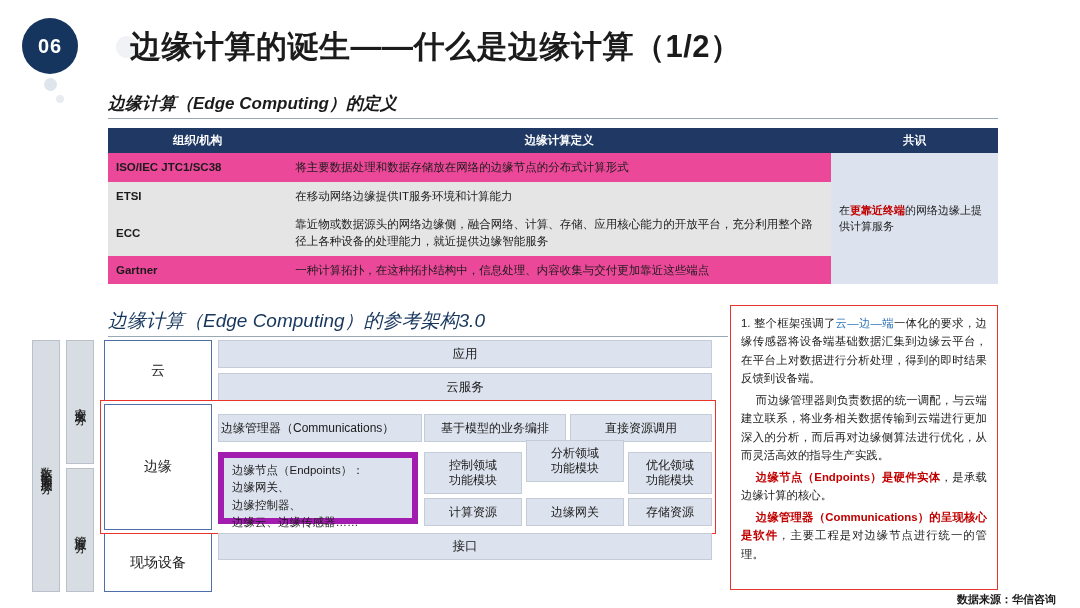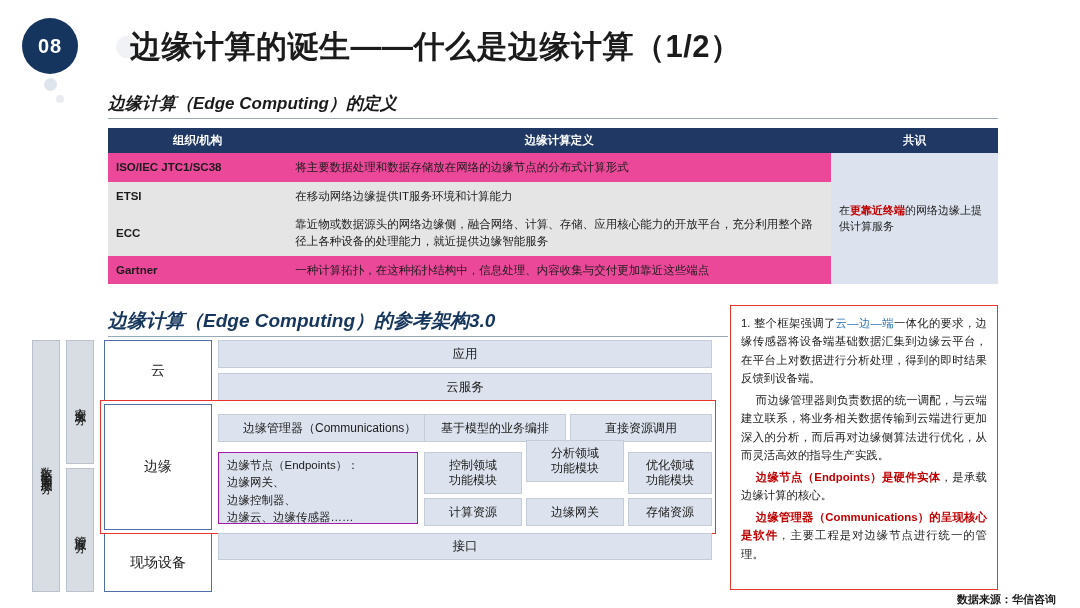--- a/index.html
+++ b/index.html
@@ -53,21 +53,21 @@
   .c-def{width:560px;color:#1b1b1b;}
   .c-con{width:160px;color:#1b1b1b;}
   .consensus-cell{
     background:#dde3ee !important;font-size:11px;line-height:1.5;text-align:left;
   }
   .red{color:#c00000;font-weight:bold;}
 
   
   .arch-title{
     position:absolute;left:108px;top:308px;
-    font-size:19px;font-weight:bold;font-style:italic;color:#17365d;
+    font-size:19px;font-weight:normal;font-style:italic;color:#17365d;
   }
   .arch-underline{
     position:absolute;left:108px;top:336px;width:620px;height:1px;background:#9aa7b5;
   }
 
   
   .vstrip{
     position:absolute;background:#d8dde4;border:1px solid #b9c2cc;
     writing-mode:vertical-rl;text-orientation:upright;
     display:flex;align-items:center;justify-content:center;
@@ -100,27 +100,27 @@
   
   .edge-frame{
     position:absolute;left:100px;top:400px;width:614px;height:132px;
     border:1.6px solid #e8342a;
   }
   .box{
     position:absolute;background:#dde3ee;border:1px solid #c4ccd8;
     display:flex;align-items:center;justify-content:center;
     font-size:12px;color:#1b1b1b;text-align:center;line-height:1.25;
   }
-  .mgr-name{left:218px;top:414px;width:200px;height:26px;justify-content:flex-start;padding-left:24px;}
+  .mgr-name{left:218px;top:414px;width:200px;height:26px;justify-content:flex-start;padding-left:2px;}
   .mgr-b1{left:424px;top:414px;width:140px;height:26px;}
   .mgr-b2{left:570px;top:414px;width:140px;height:26px;}
 
   .ep-text{
     position:absolute;left:218px;top:452px;width:200px;height:72px;
-    background:#dde3ee;border:1px solid #a21caf;
+    background:#dde3ee;border:6px solid #a21caf;
     font-size:11.5px;color:#1b1b1b;line-height:1.5;padding:4px 0 0 8px;
     box-sizing:border-box;
   }
   .dom1{left:424px;top:452px;width:96px;height:40px;}
   .dom2{left:526px;top:440px;width:96px;height:40px;}
   .dom3{left:628px;top:452px;width:82px;height:40px;}
   .res1{left:424px;top:498px;width:96px;height:26px;}
   .res2{left:526px;top:498px;width:96px;height:26px;}
   .res3{left:628px;top:498px;width:82px;height:26px;}
 
@@ -134,21 +134,21 @@
   .indent{text-indent:1.3em;}
   .blue{color:#2e75b6;font-weight:normal;}
   .src{
     position:absolute;right:24px;top:592px;font-size:11px;color:#1b1b1b;font-weight:bold;
   }
 </style>
 </head>
 <body>
 
 <div class="dot dot3"></div>
-<div class="badge">08</div>
+<div class="badge">06</div>
 <div class="dot dot1"></div>
 <div class="dot dot2"></div>
 <div class="page-title">边缘计算的诞生——什么是边缘计算（1/2）</div>
 <div class="sub-title">边缘计算（Edge Computing）的定义</div>
 <div class="sub-underline"></div>
 
 <table class="tbl">
   <thead>
     <tr>
       <th class="c-org">组织/机构</th>

